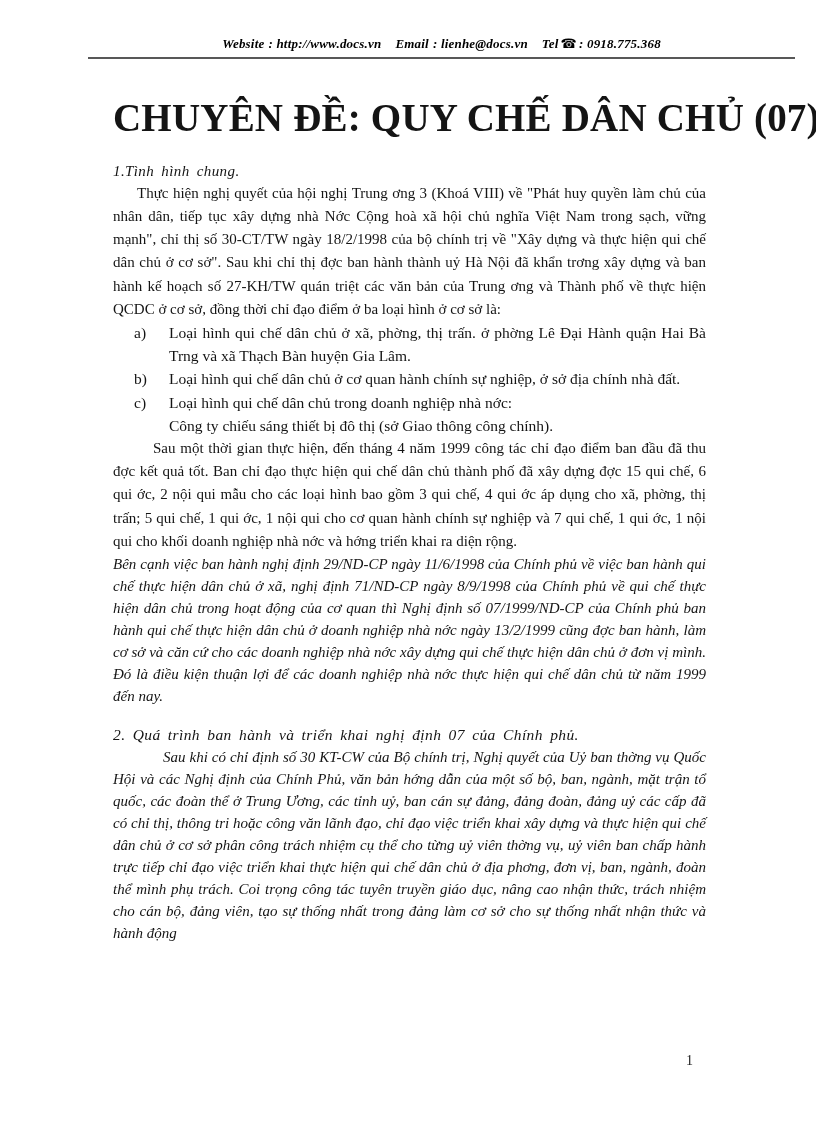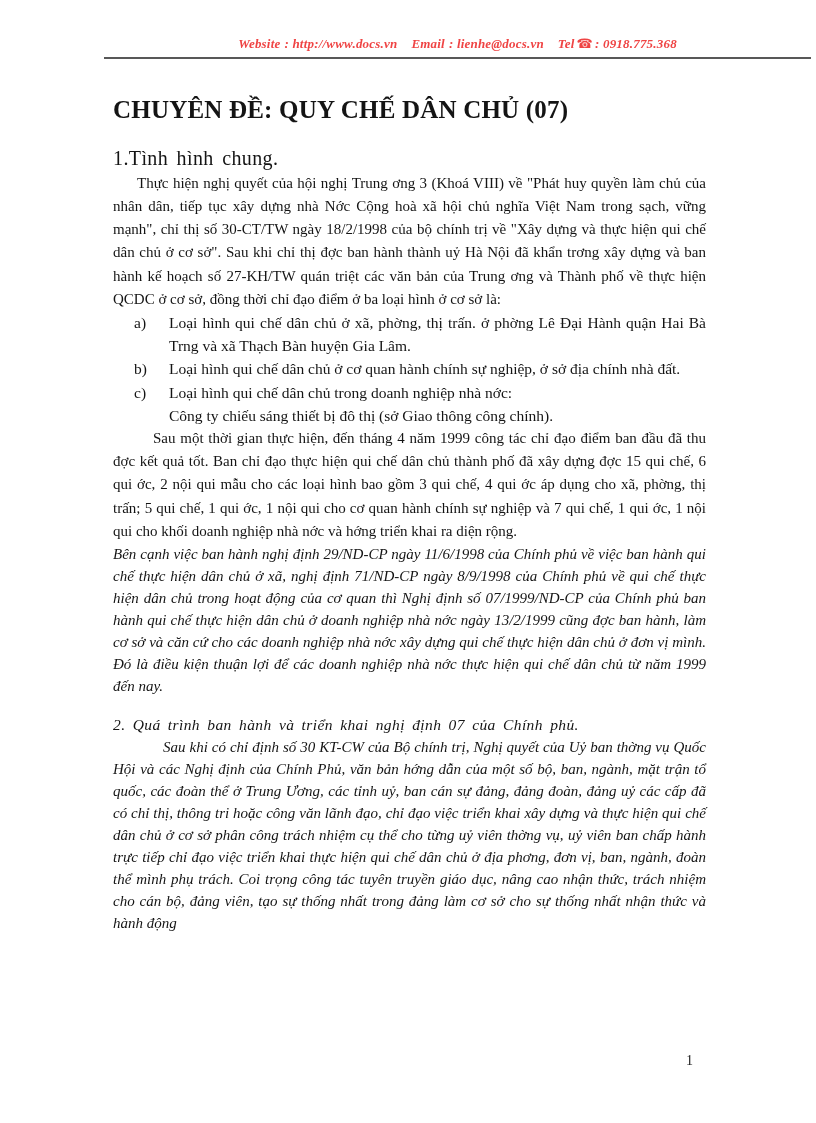--- a/index.html
+++ b/index.html
@@ -7,56 +7,57 @@
   .page {
     position:relative;
     width:816px; height:1123px;
     background:#ffffff;
     font-family:"Liberation Serif","DejaVu Serif",serif;
     color:#141414;
     overflow:hidden;
   }
   .header {
     position:absolute;
-    top:36px; left:104px; width:707px;
+    top:36px; left:88px; width:707px;
     text-align:center;
     font-size:13px;
     font-style:italic;
     font-weight:bold;
-    color:#ef4444;
+    color:#000000;
     letter-spacing:0.2px;
     padding-bottom:5px;
     border-bottom:2px solid #585858;
     white-space:nowrap;
   }
   .header .seg { margin-left:4px; }
   .header .gap { margin-left:14px; }
   .header .phone-glyph { font-family:"DejaVu Sans",sans-serif; font-style:normal; margin:0 2px; }
   .content {
     position:absolute;
     top:0; left:113px; width:593px;
   }
   .doc-title {
     margin:96px 0 0 0;
-    font-size:25px;
+    font-size:39px;
     line-height:1.15;
     font-weight:bold;
     letter-spacing:0.2px;
     white-space:nowrap;
   }
   .heading-1 {
     margin:30px 0 0 0;
     font-size:15.5px;
     font-weight:bold;
     letter-spacing:0.2px;
   }
   .subheading {
     margin:22px 0 2px 0;
-    font-size:20px;
+    font-size:15px;
     font-weight:normal;
+    font-style:italic;
     word-spacing:3px;
     letter-spacing:0.4px;
   }
   .para {
     margin:0;
     font-size:15px;
     line-height:23.2px;
     text-align:justify;
   }
   .tight { line-height:22px;font-style:italic; }

